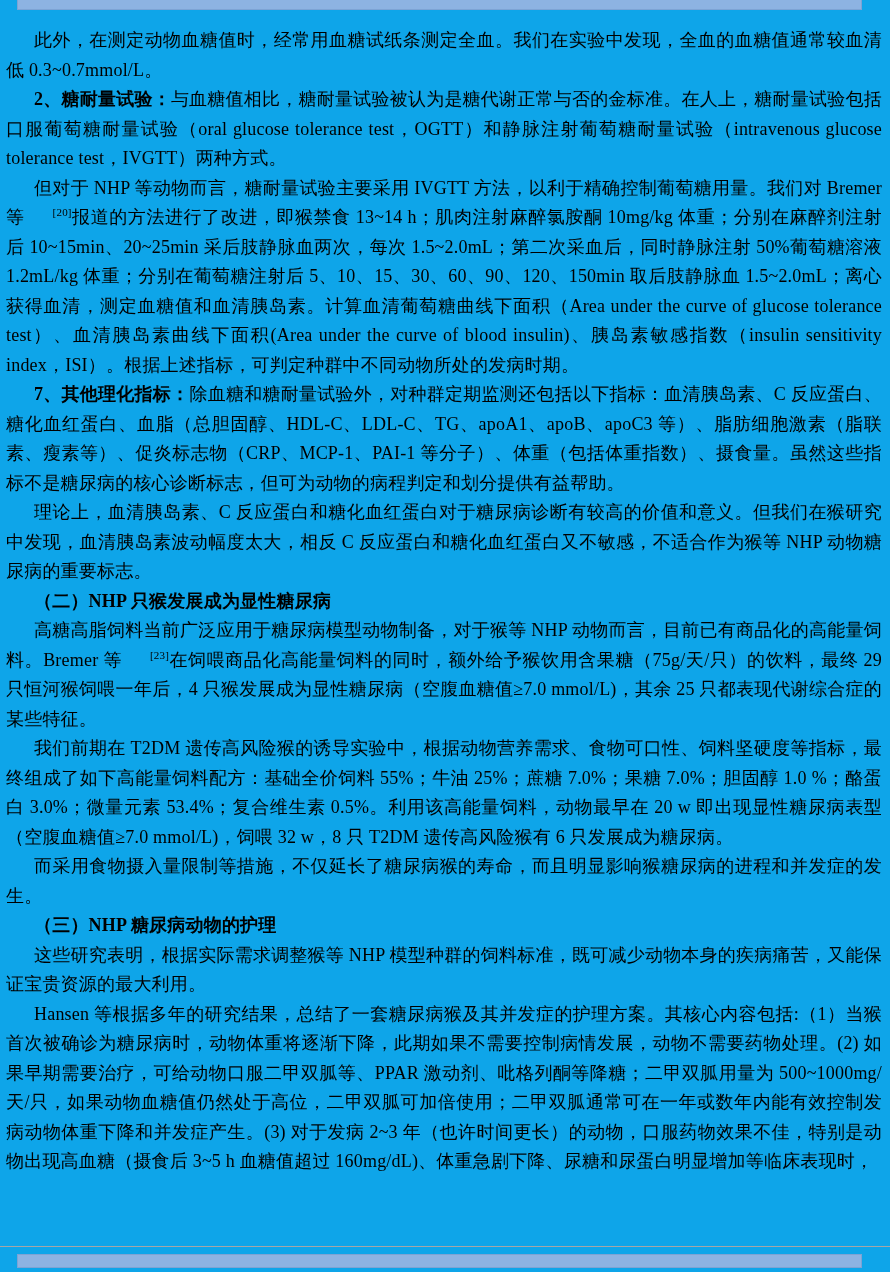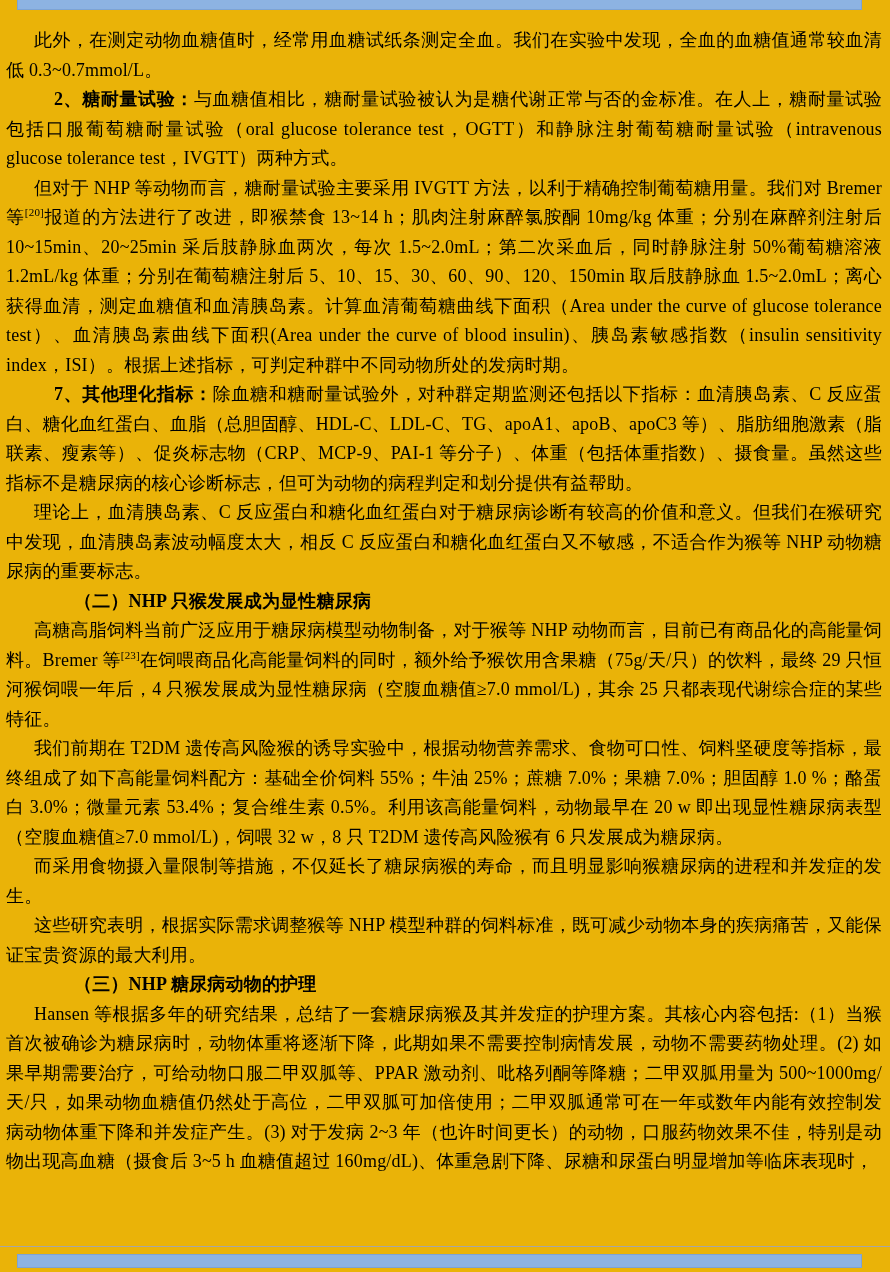--- a/index.html
+++ b/index.html
@@ -1,20 +1,20 @@
 <!DOCTYPE html>
 <html><head>
 <meta charset="utf-8">
 <style>
   html, body { margin: 0; padding: 0; background: #ffffff; }
   .page {
     position: relative;
     width: 890px;
     height: 1272px;
-    background: #eab308;
+    background: #0ea5e9;
     overflow: hidden;
     font-family: "Liberation Serif", "DejaVu Serif", serif;
     color: #000000;
   }
   .accent-bar {
     position: absolute;
     left: 17px;
     width: 845px;
     background: #8DB3E2;
     border: 1px solid #7DA3D4;
@@ -38,41 +38,42 @@
   }
   .para {
     margin: 0;
     font-size: 18px;
     line-height: 29.5px;
     text-align: justify;
     text-indent: 28px;
     letter-spacing: 0.2px;
     word-break: break-word;
   }
-  .para .bold, .para.heading { font-weight: bold; margin-left: 20px; }
+  .para .bold, .para.heading { font-weight: bold; }
   .para sup {
     font-size: 11px;
     line-height: 0;
     vertical-align: super;
+    margin-left: 28px;
   }
 </style>
 </head>
 <body>
 
 <div class="page" style="color: rgb(0, 0, 0);">
   <div class="accent-bar top" style="background: rgb(141, 179, 226); border-color: rgb(125, 163, 212);"></div>
   <div class="doc-body">
       <p class="para"><span>此外，在测定动物血糖值时，经常用血糖试纸条测定全血。我们在实验中发现，全血的血糖值通常较血清低 0.3~0.7mmol/L。</span></p>
       <p class="para"><span class="bold">2、糖耐量试验：</span><span>与血糖值相比，糖耐量试验被认为是糖代谢正常与否的金标准。在人上，糖耐量试验包括口服葡萄糖耐量试验（oral glucose tolerance test，OGTT）和静脉注射葡萄糖耐量试验（intravenous glucose tolerance test，IVGTT）两种方式。</span></p>
       <p class="para"><span>但对于 NHP 等动物而言，糖耐量试验主要采用 IVGTT 方法，以利于精确控制葡萄糖用量。我们对 Bremer 等</span><sup>[20]</sup><span>报道的方法进行了改进，即猴禁食 13~14 h；肌肉注射麻醉氯胺酮 10mg/kg 体重；分别在麻醉剂注射后 10~15min、20~25min 采后肢静脉血两次，每次 1.5~2.0mL；第二次采血后，同时静脉注射 50%葡萄糖溶液 1.2mL/kg 体重；分别在葡萄糖注射后 5、10、15、30、60、90、120、150min 取后肢静脉血 1.5~2.0mL；离心获得血清，测定血糖值和血清胰岛素。计算血清葡萄糖曲线下面积（Area under the curve of glucose tolerance test）、血清胰岛素曲线下面积(Area under the curve of blood insulin)、胰岛素敏感指数（insulin sensitivity index，ISI）。根据上述指标，可判定种群中不同动物所处的发病时期。</span></p>
-      <p class="para"><span class="bold">7、其他理化指标：</span><span>除血糖和糖耐量试验外，对种群定期监测还包括以下指标：血清胰岛素、C 反应蛋白、糖化血红蛋白、血脂（总胆固醇、HDL-C、LDL-C、TG、apoA1、apoB、apoC3 等）、脂肪细胞激素（脂联素、瘦素等）、促炎标志物（CRP、MCP-9、PAI-1 等分子）、体重（包括体重指数）、摄食量。虽然这些指标不是糖尿病的核心诊断标志，但可为动物的病程判定和划分提供有益帮助。</span></p>
+      <p class="para"><span class="bold">7、其他理化指标：</span><span>除血糖和糖耐量试验外，对种群定期监测还包括以下指标：血清胰岛素、C 反应蛋白、糖化血红蛋白、血脂（总胆固醇、HDL-C、LDL-C、TG、apoA1、apoB、apoC3 等）、脂肪细胞激素（脂联素、瘦素等）、促炎标志物（CRP、MCP-1、PAI-1 等分子）、体重（包括体重指数）、摄食量。虽然这些指标不是糖尿病的核心诊断标志，但可为动物的病程判定和划分提供有益帮助。</span></p>
       <p class="para"><span>理论上，血清胰岛素、C 反应蛋白和糖化血红蛋白对于糖尿病诊断有较高的价值和意义。但我们在猴研究中发现，血清胰岛素波动幅度太大，相反 C 反应蛋白和糖化血红蛋白又不敏感，不适合作为猴等 NHP 动物糖尿病的重要标志。</span></p>
       <p class="para heading"><span class="bold">（二）NHP 只猴发展成为显性糖尿病</span></p>
       <p class="para"><span>高糖高脂饲料当前广泛应用于糖尿病模型动物制备，对于猴等 NHP 动物而言，目前已有商品化的高能量饲料。Bremer 等</span><sup>[23]</sup><span>在饲喂商品化高能量饲料的同时，额外给予猴饮用含果糖（75g/天/只）的饮料，最终 29 只恒河猴饲喂一年后，4 只猴发展成为显性糖尿病（空腹血糖值≥7.0 mmol/L)，其余 25 只都表现代谢综合症的某些特征。</span></p>
       <p class="para"><span>我们前期在 T2DM 遗传高风险猴的诱导实验中，根据动物营养需求、食物可口性、饲料坚硬度等指标，最终组成了如下高能量饲料配方：基础全价饲料 55%；牛油 25%；蔗糖 7.0%；果糖 7.0%；胆固醇 1.0 %；酪蛋白 3.0%；微量元素 53.4%；复合维生素 0.5%。利用该高能量饲料，动物最早在 20 w 即出现显性糖尿病表型（空腹血糖值≥7.0 mmol/L)，饲喂 32 w，8 只 T2DM 遗传高风险猴有 6 只发展成为糖尿病。</span></p>
       <p class="para"><span>而采用食物摄入量限制等措施，不仅延长了糖尿病猴的寿命，而且明显影响猴糖尿病的进程和并发症的发生。</span></p>
+      <p class="para heading"><span class="bold">（三）NHP 糖尿病动物的护理</span></p>
       <p class="para"><span>这些研究表明，根据实际需求调整猴等 NHP 模型种群的饲料标准，既可减少动物本身的疾病痛苦，又能保证宝贵资源的最大利用。</span></p>
-      <p class="para heading"><span class="bold">（三）NHP 糖尿病动物的护理</span></p>
       <p class="para"><span>Hansen 等根据多年的研究结果，总结了一套糖尿病猴及其并发症的护理方案。其核心内容包括:（1）当猴首次被确诊为糖尿病时，动物体重将逐渐下降，此期如果不需要控制病情发展，动物不需要药物处理。(2) 如果早期需要治疗，可给动物口服二甲双胍等、PPAR 激动剂、吡格列酮等降糖；二甲双胍用量为 500~1000mg/天/只，如果动物血糖值仍然处于高位，二甲双胍可加倍使用；二甲双胍通常可在一年或数年内能有效控制发病动物体重下降和并发症产生。(3) 对于发病 2~3 年（也许时间更长）的动物，口服药物效果不佳，特别是动物出现高血糖（摄食后 3~5 h 血糖值超过 160mg/dL)、体重急剧下降、尿糖和尿蛋白明显增加等临床表现时，</span></p>
     </div>
   <div class="footer-divider" style="background: rgb(166, 166, 166);"></div>
   <div class="accent-bar bottom" style="background: rgb(141, 179, 226); border-color: rgb(125, 163, 212);"></div>
 </div>
 
 </body></html>

